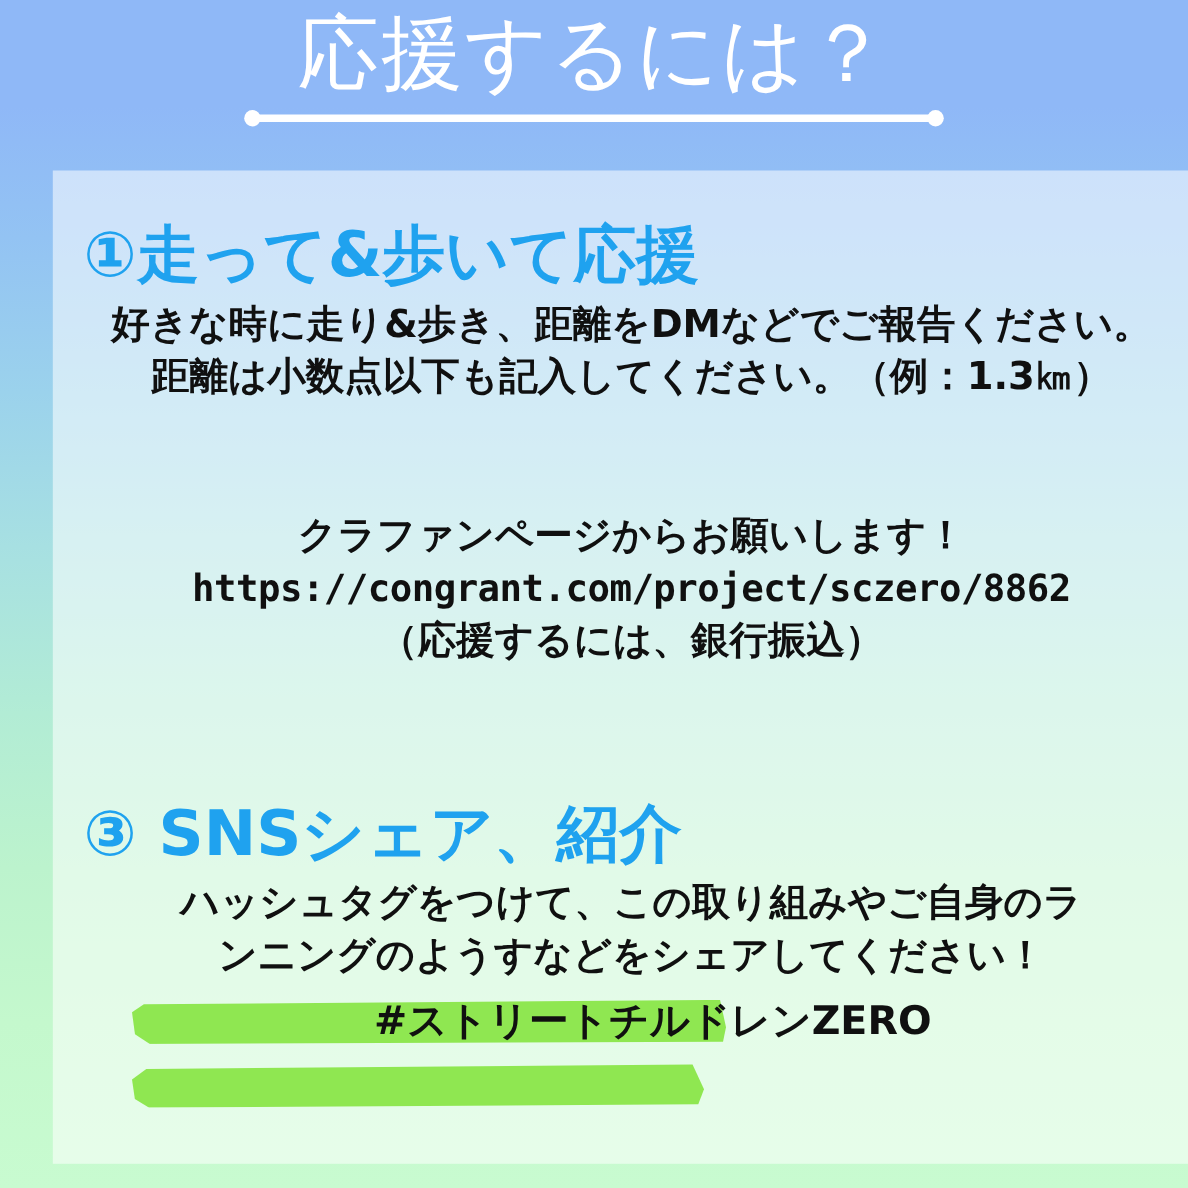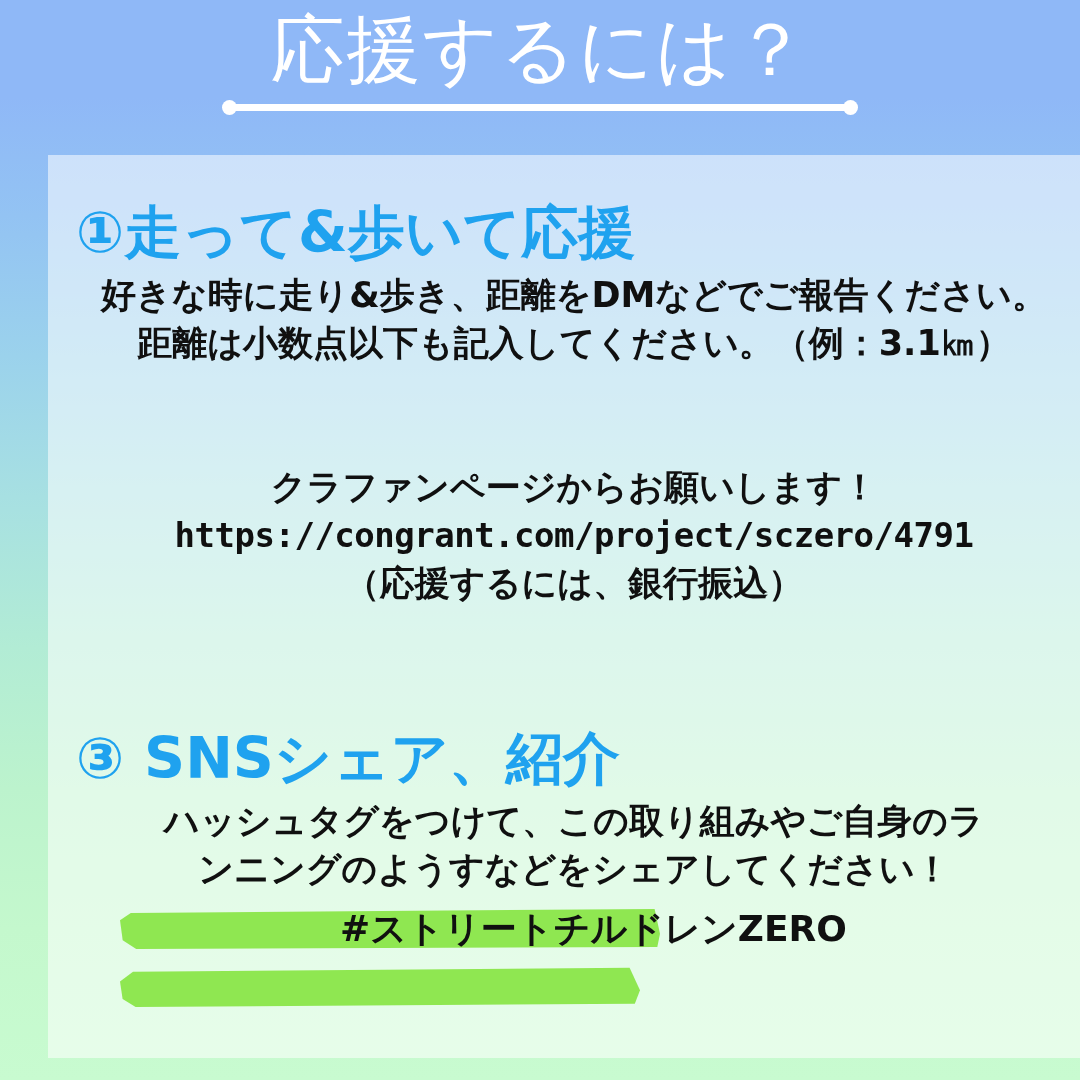--- a/index.html
+++ b/index.html
@@ -175,28 +175,28 @@
       <span class="dot right"></span>
     </div>
   </div>
 
   <div class="panel">
 
     <div class="section s1">
       <span class="sec-heading">①走って&amp;歩いて応援</span>
       <div class="sec-body">
         <span class="body-line">好きな時に走り&amp;歩き、距離をDMなどでご報告ください。</span>
-        <span class="body-line">距離は小数点以下も記入してください。（例：3.1㎞）</span>
+        <span class="body-line">距離は小数点以下も記入してください。（例：1.3㎞）</span>
       </div>
     </div>
 
     <div class="section s2">
       <div class="sec-body">
         <span class="body-line">クラファンページからお願いします！</span>
-        <span class="body-line url">https://congrant.com/project/sczero/4791</span>
+        <span class="body-line url">https://congrant.com/project/sczero/8862</span>
         <span class="body-line">（応援するには、銀行振込）</span>
       </div>
     </div>
 
     <div class="section s3">
       <span class="sec-heading">③ SNSシェア、紹介</span>
       <div class="sec-body">
         <span class="body-line">ハッシュタグをつけて、この取り組みやご自身のラ</span>
         <span class="body-line">ンニングのようすなどをシェアしてください！</span>
 

